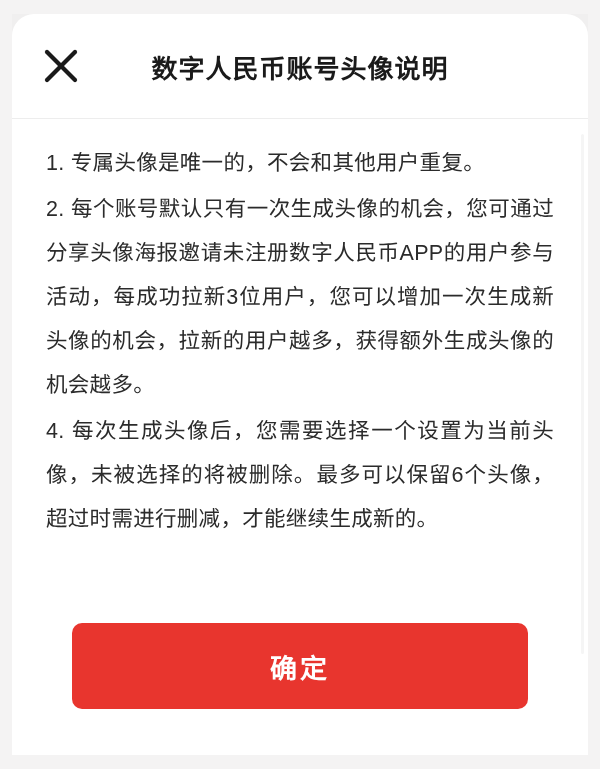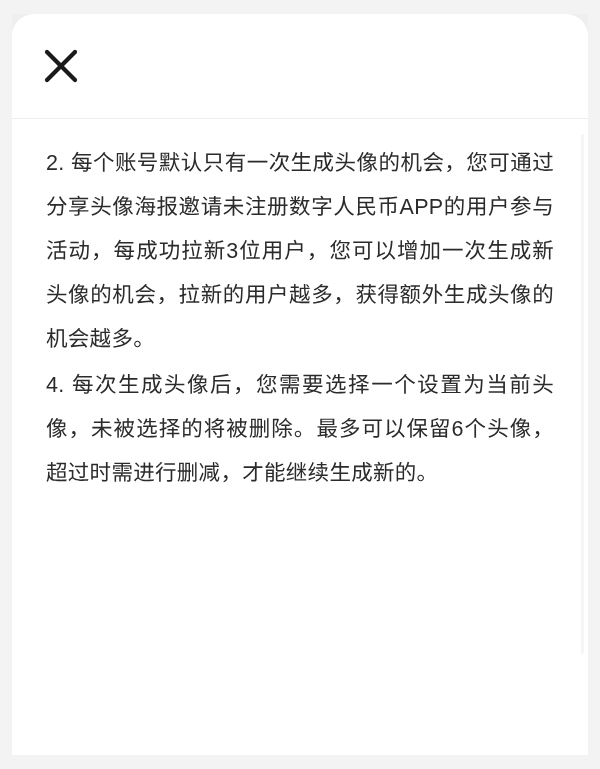--- a/index.html
+++ b/index.html
@@ -151,24 +151,29 @@
 
     <div class="titlebar">
       <div class="close-btn">
         <span>
           <svg width="38" height="38" viewBox="0 0 38 38" aria-hidden="true">
             <line x1="5" y1="5" x2="33" y2="33" stroke="#1a1a1a" stroke-width="4.2" stroke-linecap="round"></line>
             <line x1="33" y1="5" x2="5" y2="33" stroke="#1a1a1a" stroke-width="4.2" stroke-linecap="round"></line>
           </svg>
         </span>
       </div>
+      <div class="title">数字人民币账号头像说明</div>
     </div>
 
     <div class="content">
+      <p class="para">1. 专属头像是唯一的，不会和其他用户重复。</p>
       <p class="para">2. 每个账号默认只有一次生成头像的机会，您可通过分享头像海报邀请未注册数字人民币APP的用户参与活动，每成功拉新3位用户，您可以增加一次生成新头像的机会，拉新的用户越多，获得额外生成头像的机会越多。</p>
       <p class="para">4. 每次生成头像后，您需要选择一个设置为当前头像，未被选择的将被删除。最多可以保留6个头像，超过时需进行删减，才能继续生成新的。</p>
     </div>
 
     <div class="scroll-hint"></div>
 
+    <div class="footer">
+      <button class="confirm-btn">确定</button>
+    </div>
 
   </div>
 </div>
 
 </body></html>

